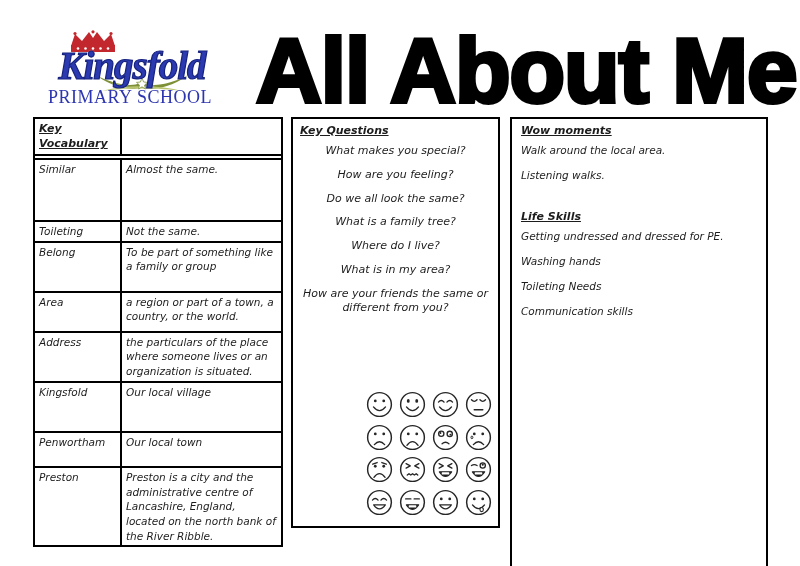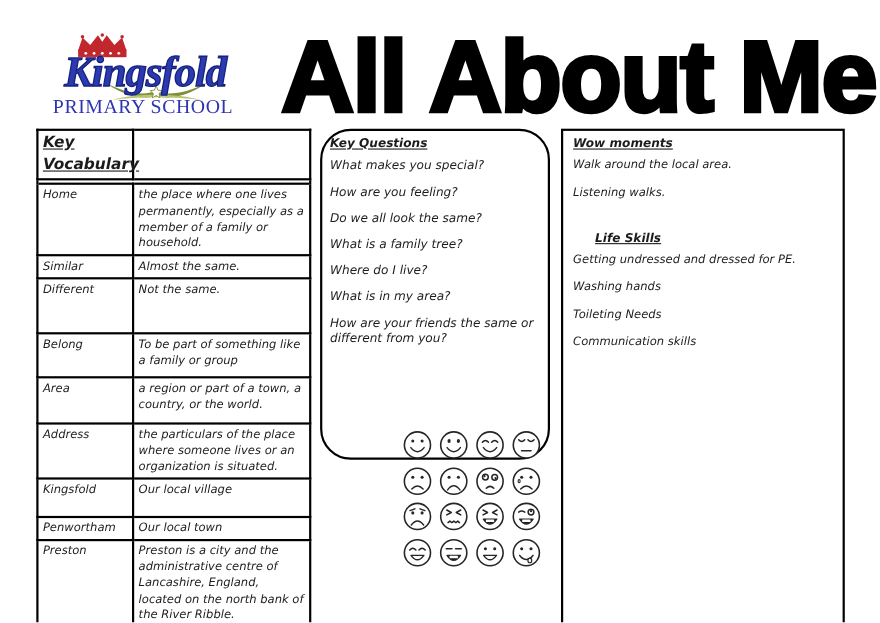--- a/index.html
+++ b/index.html
@@ -37,43 +37,43 @@
   
   .vocab-table {
     position:absolute; left:33px; top:117px; width:250px;
     border-collapse:collapse; table-layout:fixed;
     font-size:10.5px; font-style:italic; line-height:1.4;
   }
   .vocab-table td { border:2px solid #000; vertical-align:top; padding:2px 4px 2px 4px; }
   .vocab-table col.c-term { width:87px; }
   .vocab-table tr.hdr-row td { border-bottom:2px solid #000; height:20px; }
   .vocab-table tr.spacer-row td { border-top:1.5px solid #000; border-bottom:1.5px solid #000; height:4px; padding:0; }
-  .vocab-header { font-weight:bold; text-decoration:underline; font-size:14px; }
+  .vocab-header { font-weight:bold; text-decoration:underline; font-size:11px; }
   tbody.vocab-body tr:nth-child(1){ height:62px; }
   tbody.vocab-body tr:nth-child(2){ height:21px; }
   tbody.vocab-body tr:nth-child(3){ height:50px; }
   tbody.vocab-body tr:nth-child(4){ height:40px; }
   tbody.vocab-body tr:nth-child(5){ height:42px; }
   tbody.vocab-body tr:nth-child(6){ height:50px; }
   tbody.vocab-body tr:nth-child(7){ height:35px; }
   tbody.vocab-body tr:nth-child(8){ height:17px;padding-left:26px; }
   tbody.vocab-body tr:nth-child(9){ height:84px; }
 
   
   .panel { position:absolute; top:117px; background:#fff; border:2.5px solid #000; }
-  .panel-questions { left:291px; width:209px; height:301px; padding:5px 7px;border-radius:28px; }
+  .panel-questions { left:291px; width:209px; height:411px; padding:5px 7px; }
   .panel-right { left:510px; width:258px; height:471px; padding:5px 9px; }
 
   .section-header {
     font-weight:bold; font-style:italic; text-decoration:underline;
     font-size:11px; margin-bottom:7px;
   }
-  .q-item { font-style:italic; font-size:11px; line-height:1.3; margin-bottom:9.5px; }
+  .q-item { font-style:italic; font-size:11px; line-height:1.3; margin-bottom:9.5px;text-align:center; }
   .r-item { font-style:italic; font-size:10.5px; line-height:1.3; margin-bottom:11.5px; }
-  .life-skills-header { margin-top:27px;margin-left:20px; }
+  .life-skills-header { margin-top:27px; }
 
   
   .emoji-grid {
     position:absolute; left:73px; top:272px;
     display:grid; grid-template-columns:repeat(4, 27px);
     grid-auto-rows:27px; column-gap:6px; row-gap:5.5px;
   }
   .emoji-grid svg { display:block; }
 </style>
 </head>
@@ -115,29 +115,25 @@
       <tr class="hdr-row">
         <td class="vocab-header">Key Vocabulary</td>
         <td></td>
       </tr>
       <tr class="spacer-row">
           <td colspan="2"></td>
         </tr>
     </thead>
     <tbody class="vocab-body" id="vocab-body">
         <tr>
-          <td>Home</td>
-          <td>the place where one lives permanently, especially as a member of a family or household.</td>
-        </tr>
-        <tr>
           <td>Similar</td>
           <td>Almost the same.</td>
         </tr>
         <tr>
-          <td>Different</td>
+          <td>Toileting</td>
           <td>Not the same.</td>
         </tr>
         <tr>
           <td>Belong</td>
           <td>To be part of something like a family or group</td>
         </tr>
         <tr>
           <td>Area</td>
           <td>a region or part of a town, a country, or the world.</td>
         </tr>

